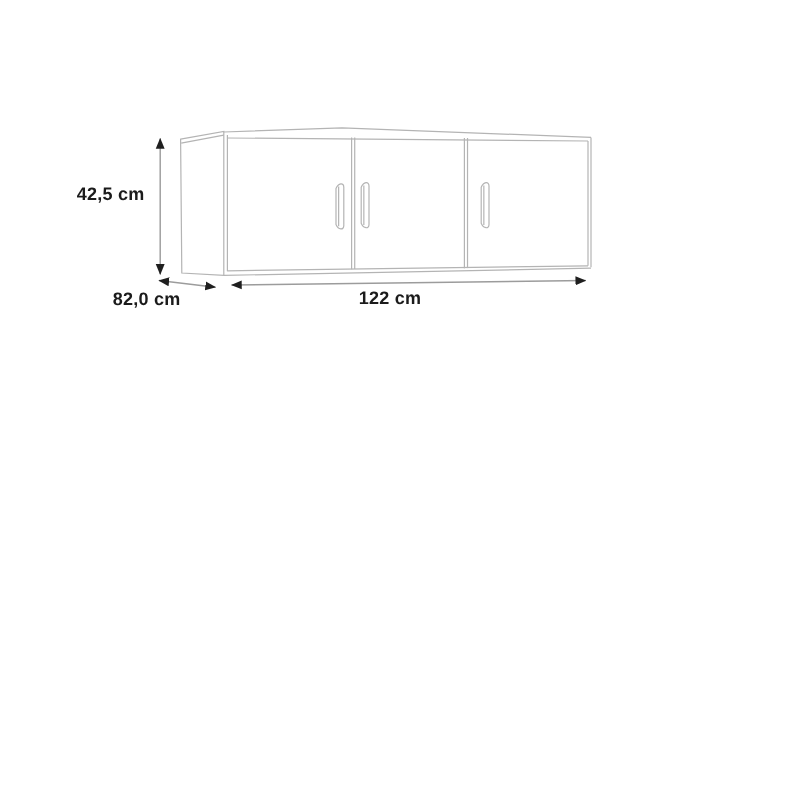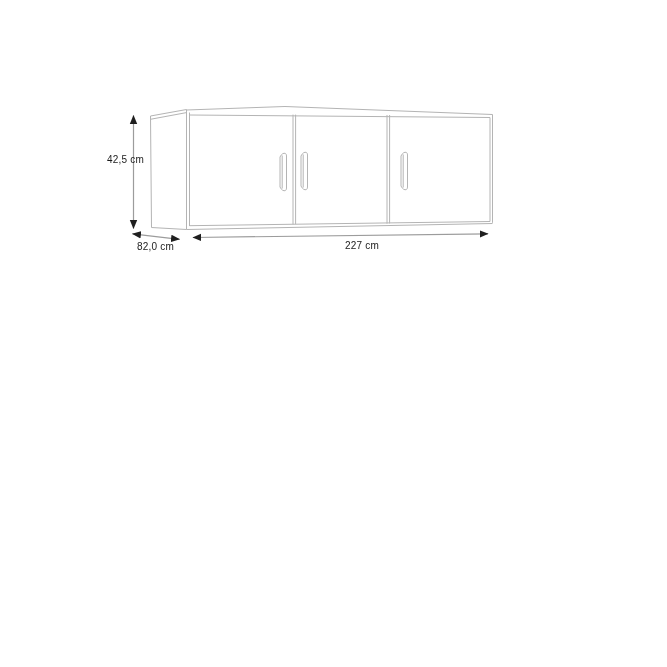--- a/index.html
+++ b/index.html
@@ -14,24 +14,24 @@
     position:relative;
     width:667px;height:667px;
     background:var(--bg);
     font-family:"Liberation Sans","DejaVu Sans",sans-serif;
     overflow:hidden;
   }
   .drawing{position:absolute;left:0;top:0;}
   .dim-label{
     position:absolute;
     color:var(--label);
-    font-size:10px;
-    font-weight:normal;
+    font-size:15px;
+    font-weight:bold;
     letter-spacing:.2px;
-    text-align:right;
+    text-align:left;
     white-space:nowrap;
   }
   .label-height{left:64px;top:154px;width:80px;}
   .label-depth{left:94px;top:241px;width:80px;}
   .label-width{left:299px;top:240px;width:80px;}
   .cab{stroke:var(--outline);stroke-width:1;fill:none;}
   .cab-fill{stroke:var(--outline);stroke-width:1;fill:#ffffff;}
   .dim{stroke:var(--shaft);stroke-width:1.2;fill:none;}
 </style>
 </head>
@@ -91,15 +91,15 @@
     </g>
     <g>
       <line class="dim" x1="193" y1="237.5" x2="488" y2="233.8" marker-start="url(#ah)" marker-end="url(#ah)"></line>
     </g>
   </svg>
 
   <div class="dim-label label-height">42,5 cm</div>
 
   <div class="dim-label label-depth">82,0 cm</div>
 
-  <div class="dim-label label-width">227 cm</div>
+  <div class="dim-label label-width">122 cm</div>
 
 </div>
 
 </body></html>

